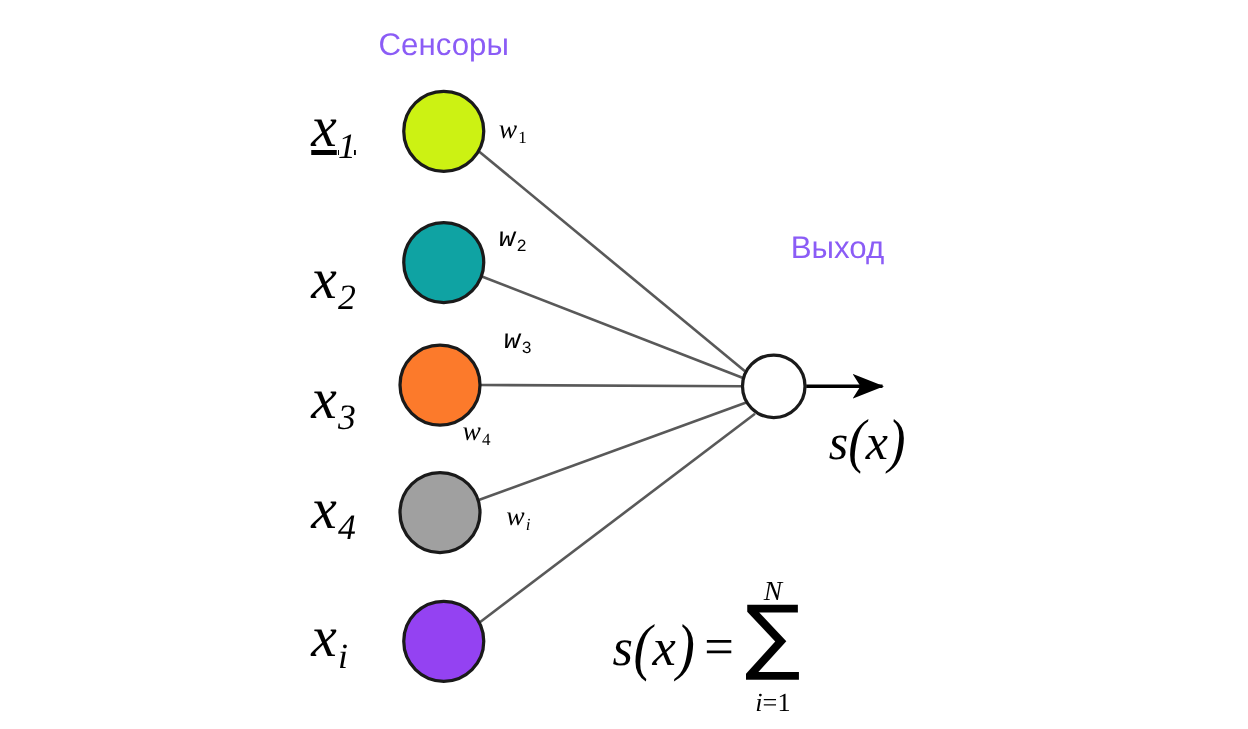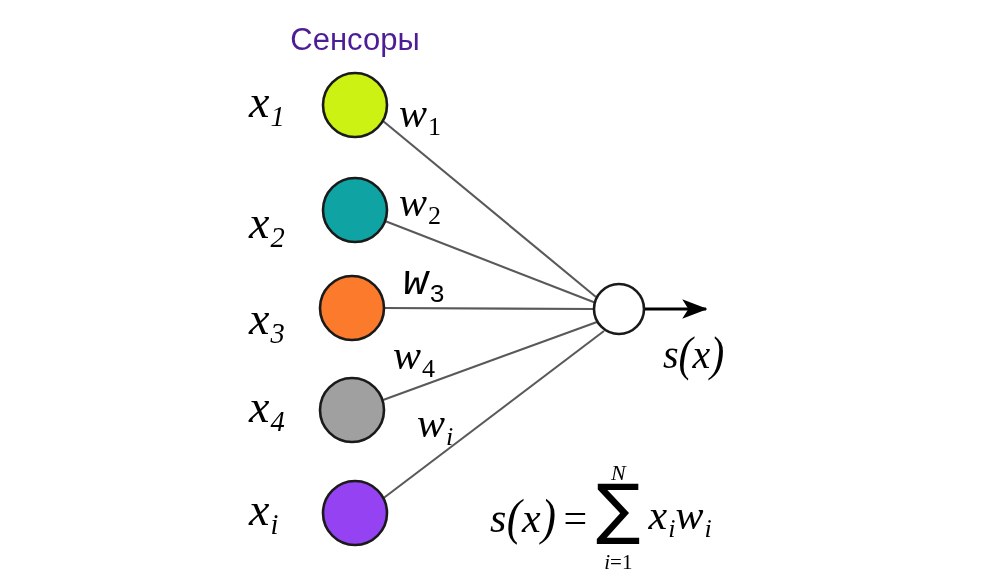--- a/index.html
+++ b/index.html
@@ -25,36 +25,36 @@
   }
   .label-abs {
     position: absolute;
     white-space: nowrap;
     color: #000000;
     line-height: 1;
   }
   
   .caption-text {
     font-family: "Liberation Sans", sans-serif;
-    font-size: 31px;
+    font-size: 25px;
     font-weight: 400;
-    color: #4c1d95;
+    color: #8b5cf6;
     text-align: center;
   }
   
   .math {
     font-family: "Liberation Serif", "DejaVu Serif", serif;
     font-style: italic;
     color: #000000;
   }
   .var-x {
     font-size: 46px;
   }
   .var-w {
-    font-size: 42px;
+    font-size: 22px;
   }
   .sub {
     font-size: 0.62em;
     vertical-align: -0.30em;
     font-style: italic;
     padding-left: 1px;
   }
   .sub-upright {
     font-size: 0.62em;
     vertical-align: -0.30em;
@@ -156,50 +156,50 @@
     </g>
 
     <g>
       <circle cx="619" cy="309" r="25" fill="#ffffff" stroke="#1a1a1a" stroke-width="2.6"></circle>
       <line x1="645" y1="309" x2="706" y2="309" stroke="#000000" stroke-width="2.8" marker-end="url(#arrowhead)"></line>
     </g>
   </svg>
 
   <div class="label-abs caption-text" style="left:250px; top:24px; width:210px;">Сенсоры</div>
 
-  <div class="label-abs math var-x" style="left:249px; top:79px;"><span>x</span><span class="sub">1</span></div>
+  <div class="label-abs math var-x" style="left:249px; top:79px;text-decoration:underline;"><span>x</span><span class="sub">1</span></div>
 
   <div class="label-abs math var-x" style="left:249px; top:200px;"><span>x</span><span class="sub">2</span></div>
 
   <div class="label-abs math var-x" style="left:249px; top:296px;"><span>x</span><span class="sub">3</span></div>
 
   <div class="label-abs math var-x" style="left:249px; top:384px;text-align:center;"><span>x</span><span class="sub">4</span></div>
 
   <div class="label-abs math var-x" style="left:249px; top:487px;"><span>x</span><span class="sub">i</span></div>
 
   <div class="label-abs math var-w" style="left:399px; top:92px;"><span>w</span><span class="sub-upright">1</span></div>
 
-  <div class="label-abs math var-w" style="left:399px; top:181px;"><span>w</span><span class="sub-upright">2</span></div>
+  <div class="label-abs math var-w" style="left:399px; top:181px;font-family:Liberation Mono, monospace;"><span>w</span><span class="sub-upright">2</span></div>
 
   <div class="label-abs math var-w" style="left:403px; top:262px;font-family:Liberation Mono, monospace;"><span>w</span><span class="sub-upright">3</span></div>
 
-  <div class="label-abs math var-w" style="left:393px; top:334px;"><span>w</span><span class="sub-upright">4</span></div>
-
-  <div class="label-abs math var-w" style="left:417px; top:402px;"><span>w</span><span class="sub">i</span></div>
-
+  <div class="label-abs math var-w" style="left:370px; top:334px;"><span>w</span><span class="sub-upright">4</span></div>
+
+  <div class="label-abs math var-w" style="left:405px; top:402px;"><span>w</span><span class="sub">i</span></div>
+
+  <div class="label-abs caption-text" style="left:575px; top:186px; width:190px;">Выход</div>
 
   <div class="label-abs math sx-label" style="left:663px; top:333px;"><span>s</span><span class="paren">(</span><span>x</span><span class="paren">)</span></div>
 
   <div id="formula" style="left:490px; top:462px;">
     <span class="lhs"><span>s</span><span class="paren">(</span><span>x</span><span class="paren">)</span></span>
 
     <span class="eq">=</span>
 
     <span class="sigma-group">
       <span class="sigma-top">N</span>
       <span class="sigma-sym">∑</span>
       <span class="sigma-bot"><span>i</span><span class="up">=</span><span class="up">1</span></span>
     </span>
 
-    <span class="rhs"><span>x</span><span class="sub">i</span><span>w</span><span class="sub">i</span></span>
   </div>
 
 </div>
 
 </body></html>

